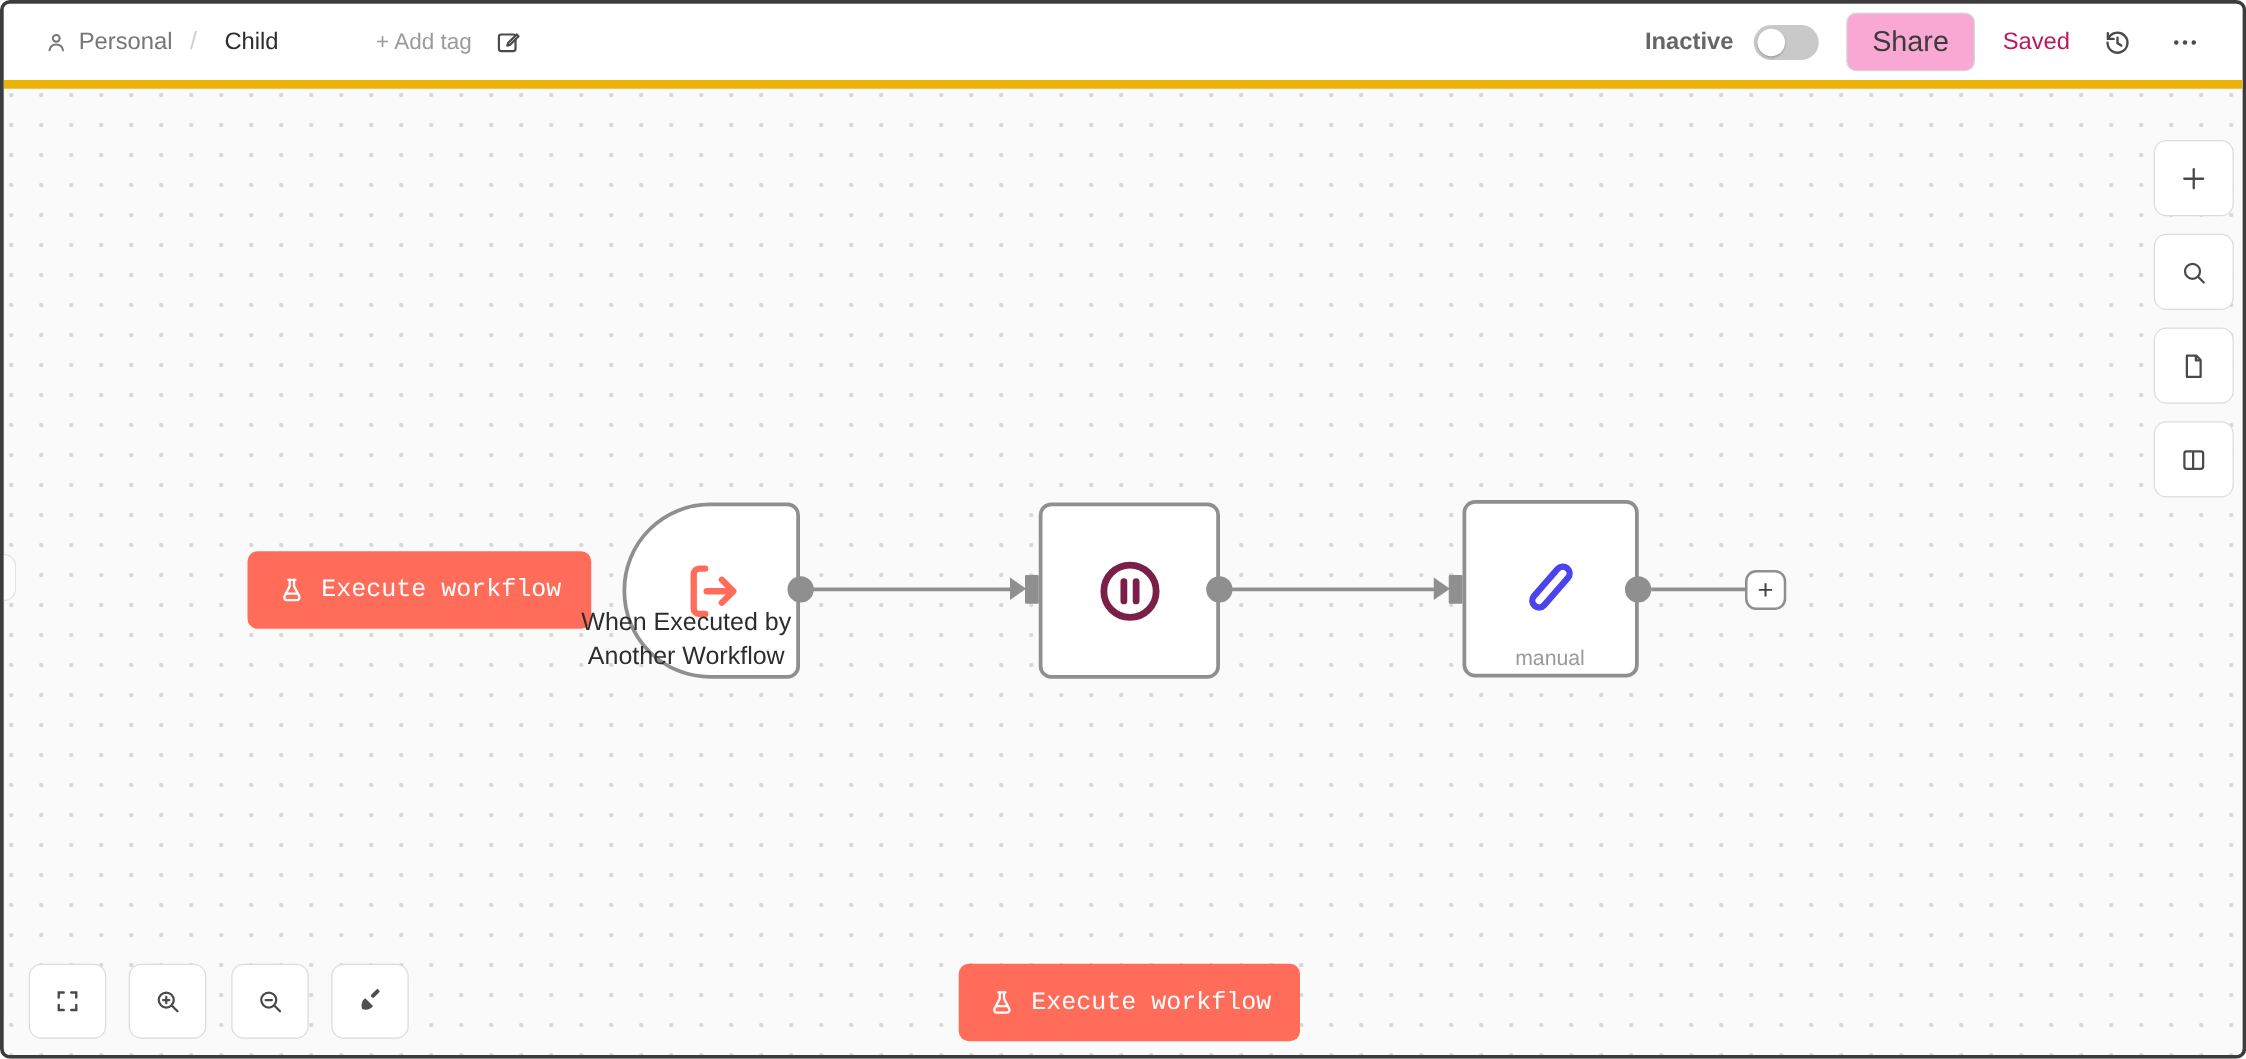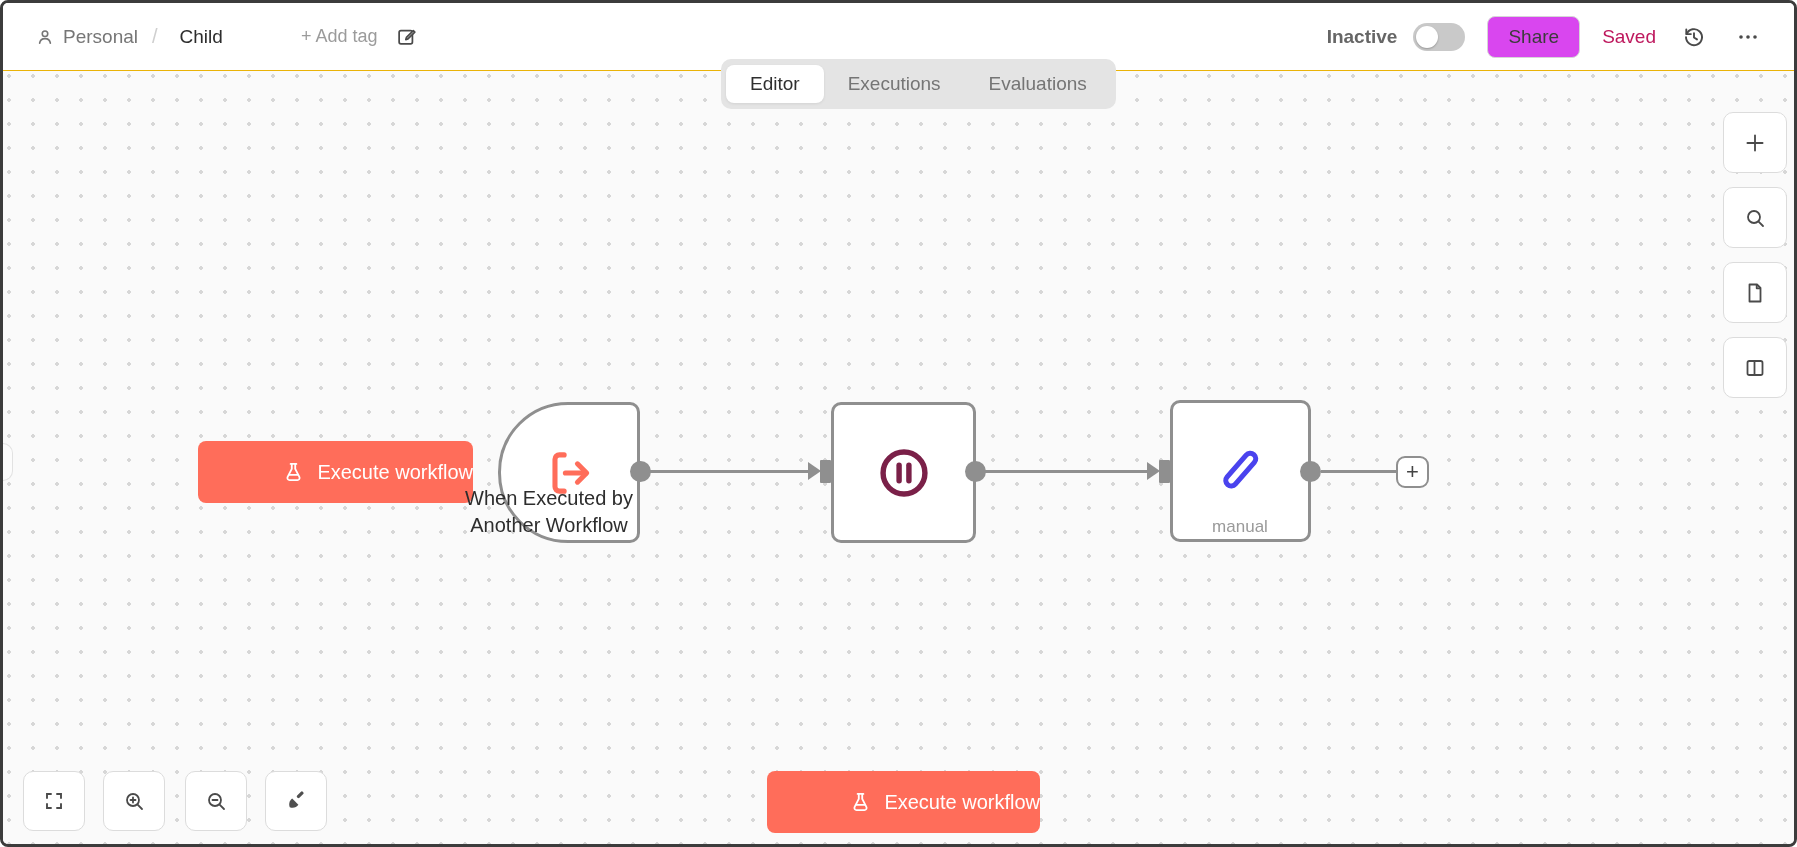--- a/index.html
+++ b/index.html
@@ -4,35 +4,35 @@
 <style>
   * { box-sizing: border-box; margin: 0; padding: 0; }
   html,body { background:#fff; font-family:"Liberation Sans", sans-serif; }
   .window {
     position:relative; width:1797px; height:847px;
     border:3px solid #3c3c3c; border-radius:8px; overflow:hidden; background:#fafafa;
   }
   
   header {
     position:absolute; left:0; top:0; right:0; height:68px;
-    background:#ffffff; border-bottom:1px solid #eab308;
+    background:#ffffff; border-bottom:7px solid #eab308;
     display:flex; align-items:center; justify-content:space-between;
     padding:0 30px 0 32px; z-index:5;
   }
   .h-left { display:flex; align-items:center; gap:14px; }
   .proj { display:flex; align-items:center; gap:8px; color:#767676; font-size:19px; cursor:pointer; }
   .sep { color:#cfcfcf; font-size:20px; }
   .wf-name { color:#2d2d2d; font-size:19px; font-weight:500; padding:4px 8px; border-radius:6px; }
   .add-tag { background:none; border:none; color:#9b9b9b; font-size:18px; margin-left:56px; cursor:pointer; font-family:inherit; }
   .icon-btn { background:none; border:none; cursor:pointer; display:flex; align-items:center; justify-content:center; padding:4px; }
   .h-right { display:flex; align-items:center; gap:22px; }
   .status-lbl { color:#666; font-size:19px;font-weight:bold; }
   .toggle { width:52px; height:28px; background:#c9c9c9; border-radius:14px; position:relative; cursor:pointer; margin-left:-6px; }
   .toggle .knob { position:absolute; left:3px; top:3px; width:22px; height:22px; border-radius:50%; background:#fff; box-shadow:0 1px 2px rgba(0,0,0,.25); }
-  .share-btn { background:#d946ef; border:1px solid #d6d6d6; border-radius:8px; padding:9px 20px; font-size:19px; color:#3b3b3b; cursor:pointer; font-family:inherit; }
+  .share-btn { background:#f9a8d4; border:1px solid #d6d6d6; border-radius:8px; padding:9px 20px; font-size:23px; color:#3b3b3b; cursor:pointer; font-family:inherit; }
   .saved { color:#be185d; font-size:19px; }
   
   .tabbar {
     position:absolute; left:718px; top:56px; height:50px; z-index:6;
     background:#e4e4e4; border-radius:10px; display:flex; align-items:center; padding:5px;
   }
   .tab { font-size:19px; color:#757575; padding:8px 24px; border-radius:8px; cursor:pointer; white-space:nowrap; }
   .tab.active { background:#fff; color:#2f2f2f; box-shadow:0 1px 3px rgba(0,0,0,.08); }
   
   .canvas {
@@ -48,22 +48,22 @@
   }
   .node.trigger { border-radius:70px 10px 10px 70px; }
   .node-label { position:absolute; text-align:center; color:#2d2d2d; font-size:20px; font-weight:500; line-height:27px; white-space:pre-line; pointer-events:none; }
   .node-sub { position:absolute; text-align:center; color:#9a9a9a; font-size:17px; pointer-events:none; }
   .conn { position:absolute; height:3px; background:#8f8f8f; }
   .port-out { position:absolute; width:21px; height:21px; border-radius:50%; background:#8f8f8f; }
   .port-in-arrow { position:absolute; width:0; height:0; border-top:9px solid transparent; border-bottom:9px solid transparent; border-left:13px solid #8f8f8f; }
   .port-in-rect { position:absolute; width:11px; height:23px; background:#8f8f8f; border-radius:1px; }
   .exec-btn {
     position:absolute; background:#ff6d5a; color:#fff; border:none; border-radius:8px;
-    display:flex; align-items:center; justify-content:flex-end; gap:12px;
-    font-size:20px; font-weight:500; cursor:pointer; font-family:Liberation Sans, sans-serif;
+    display:flex; align-items:center; justify-content:center; gap:12px;
+    font-size:20px; font-weight:500; cursor:pointer; font-family:Liberation Mono, monospace;
   }
   .plus-node-btn {
     position:absolute; width:33px; height:32px; background:#fff; border:2.5px solid #8f8f8f;
     border-radius:9px; color:#444; font-size:22px; line-height:1; display:flex; align-items:center; justify-content:center; cursor:pointer;
   }
   
   .sq-btn {
     position:absolute; background:#fff; border:1px solid #dcdcdc; border-radius:10px;
     display:flex; align-items:center; justify-content:center; cursor:pointer;
   }
@@ -114,25 +114,20 @@
       <button class="icon-btn">
         <svg width="24" height="24" viewBox="0 0 24 24" fill="#4a4a4a">
           <circle cx="5" cy="12" r="1.8"></circle>
             <circle cx="12" cy="12" r="1.8"></circle>
             <circle cx="19" cy="12" r="1.8"></circle>
         </svg>
       </button>
     </div>
   </header>
 
-  <div class="tabbar">
-    <div class="tab active">Editor</div>
-    <div class="tab">Executions</div>
-    <div class="tab">Evaluations</div>
-  </div>
 
   <div class="canvas">
 
     <div class="left-handle"></div>
 
     <button class="exec-btn" style="left:195px; top:370px; width:275px; height:62px;">
       <svg width="23" height="23" viewBox="0 0 24 24" fill="none" stroke="#fff" stroke-width="1.9" stroke-linecap="round" stroke-linejoin="round">
         <path d="M9 3h6"></path>
           <path d="M10.2 3v5.3L5.9 16.6A2.3 2.3 0 0 0 8 20h8a2.3 2.3 0 0 0 2.1-3.4L13.8 8.3V3"></path>
           <path d="M7.6 14.5h8.8"></path>

